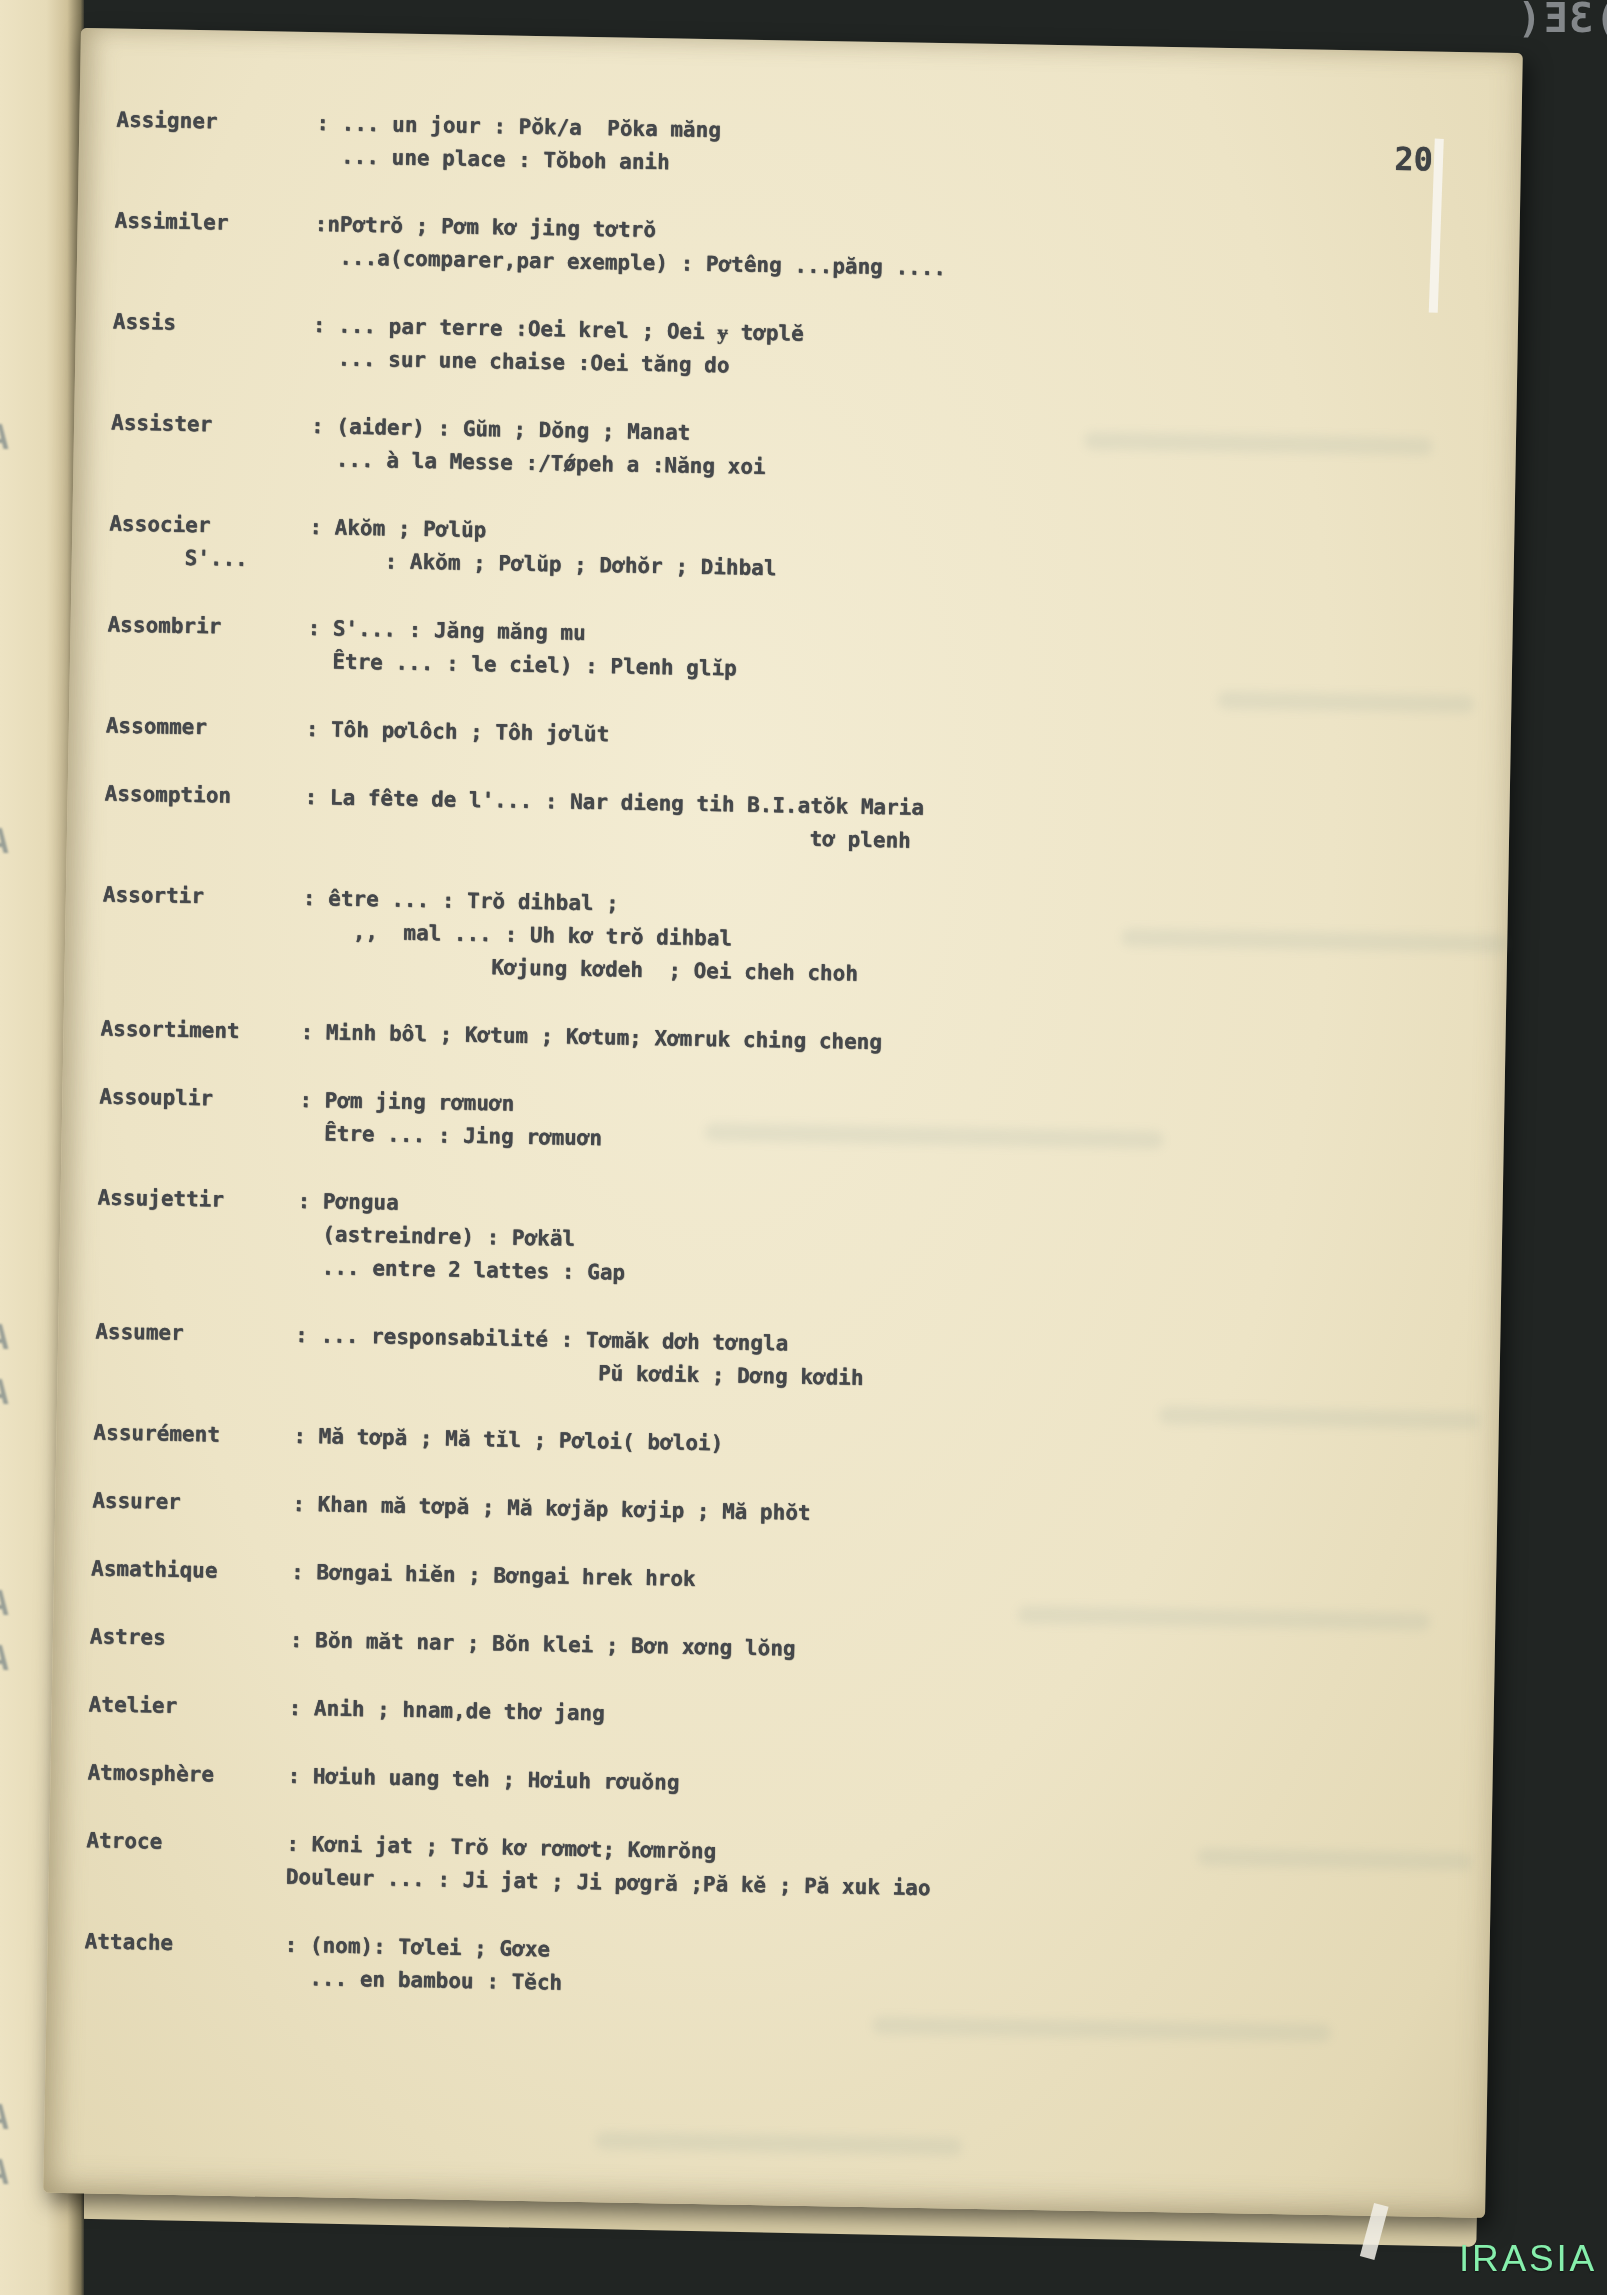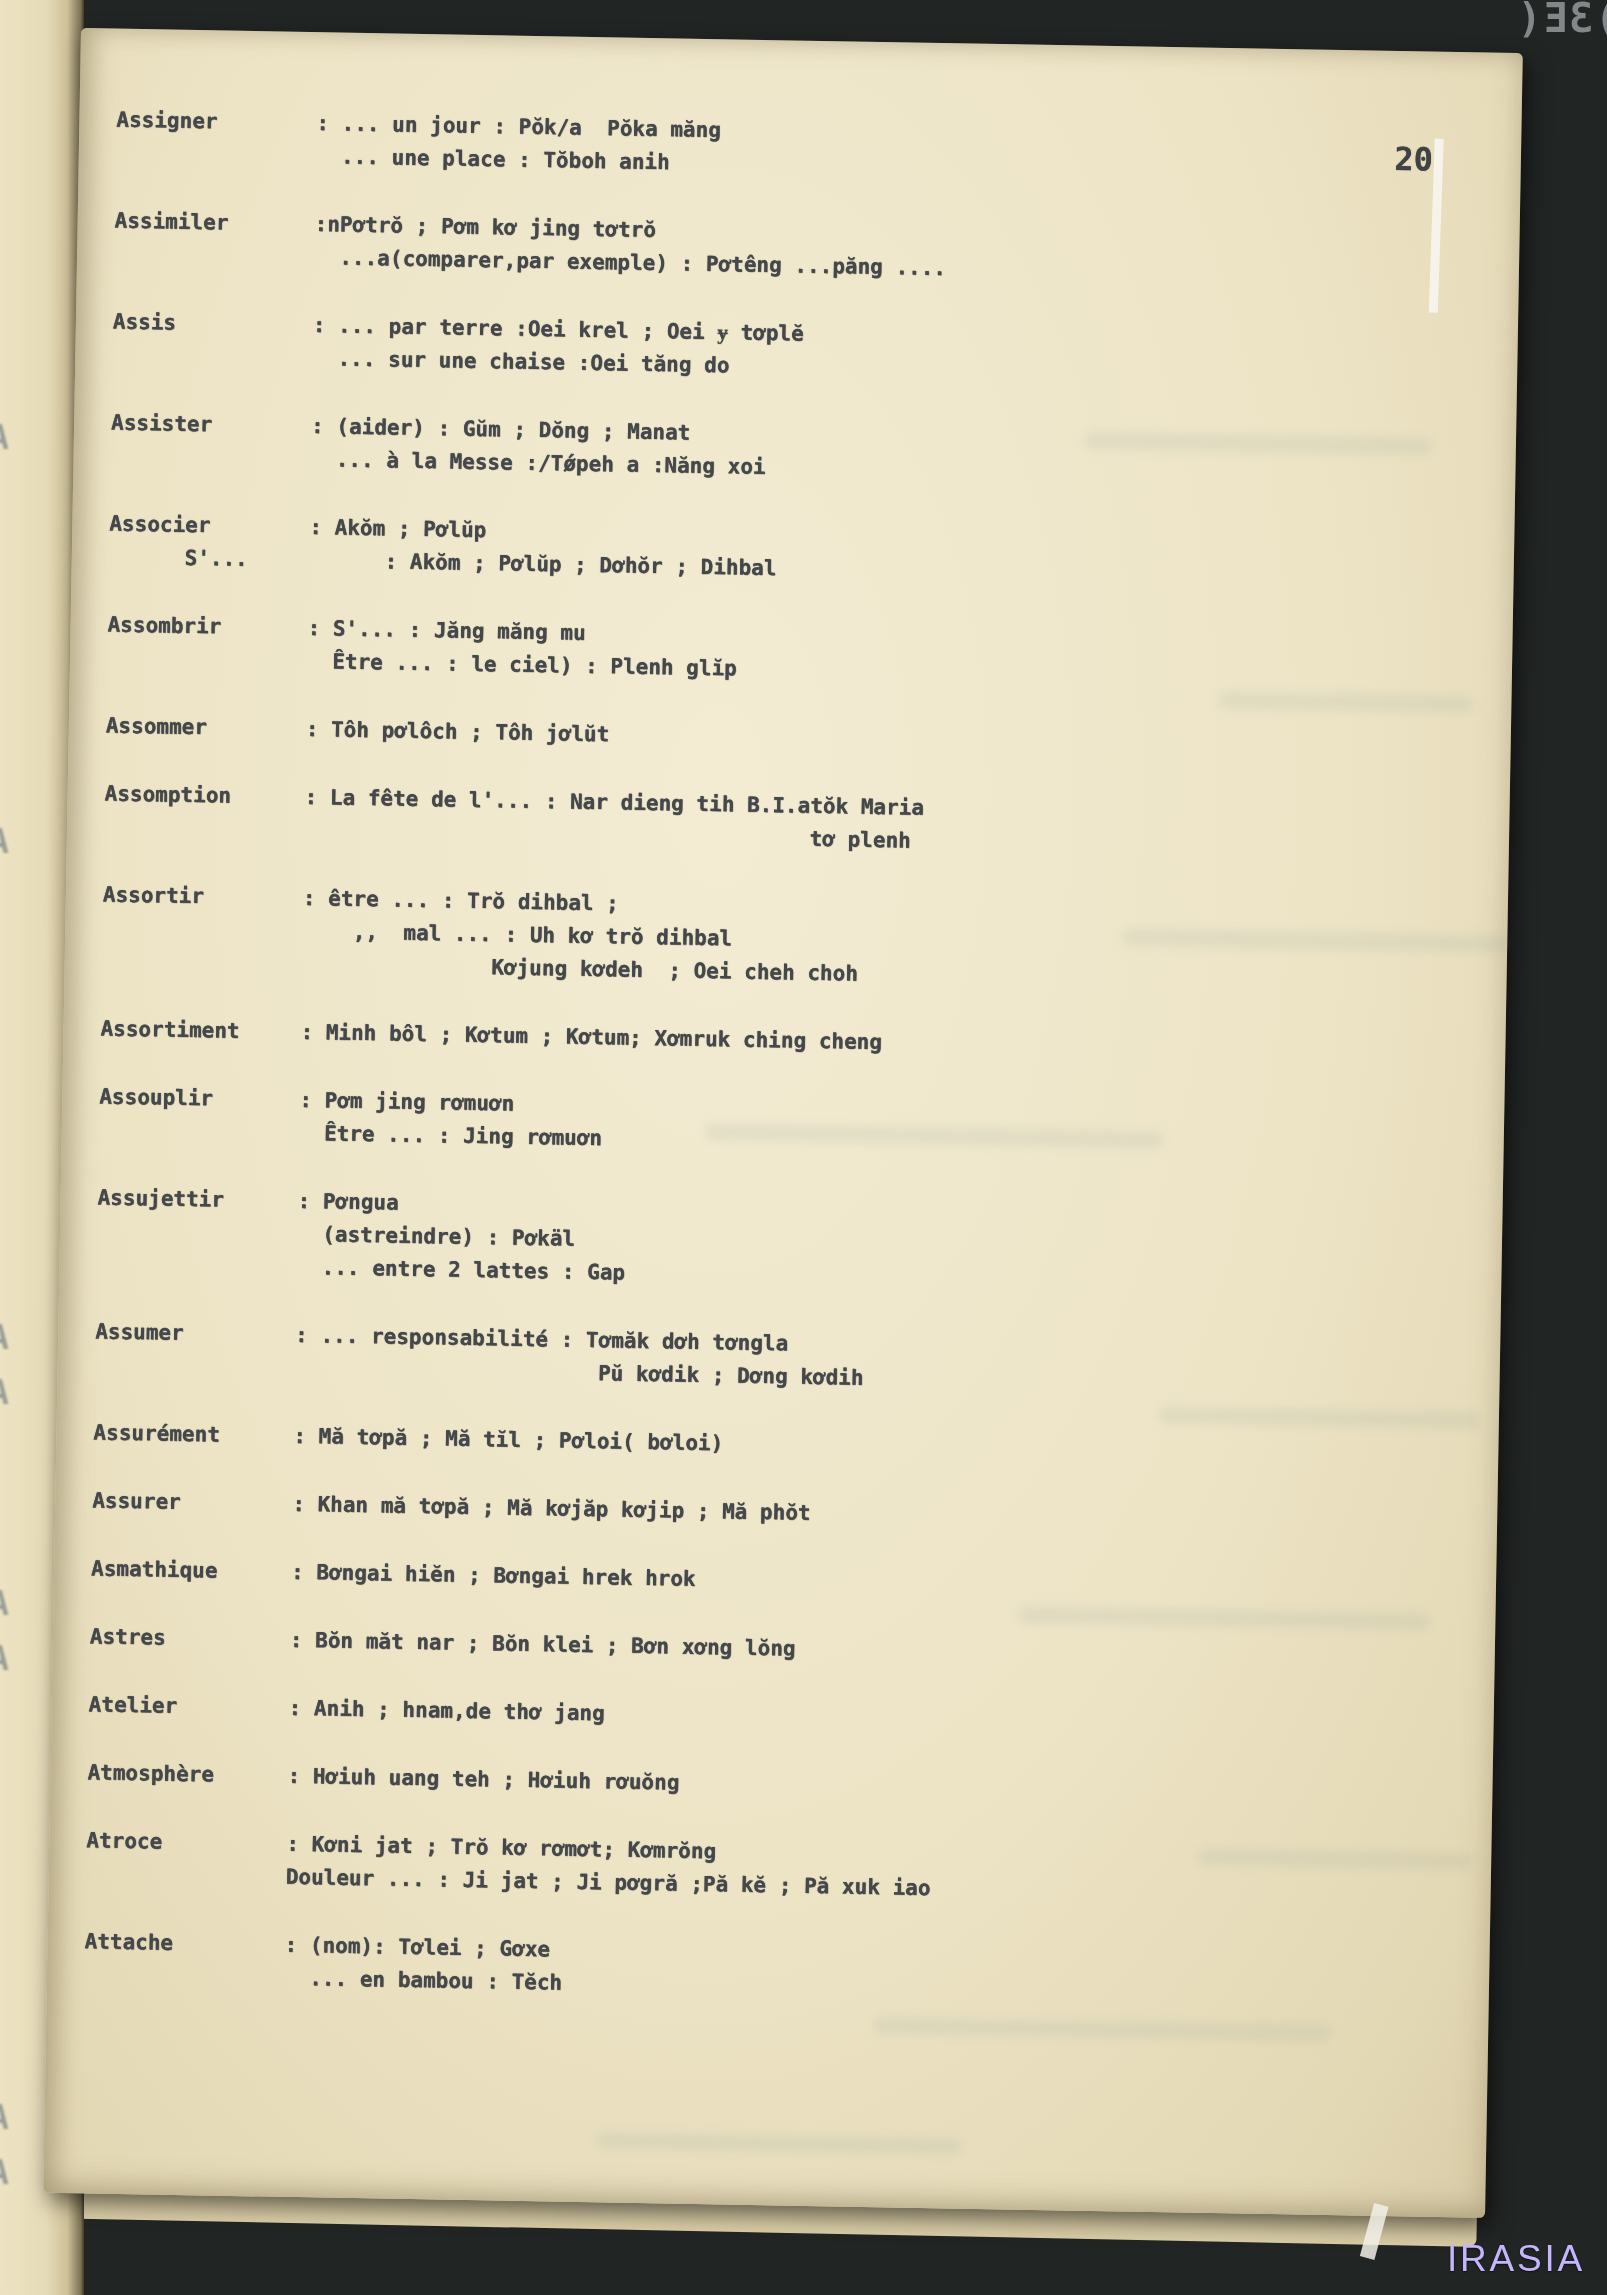--- a/index.html
+++ b/index.html
@@ -13,22 +13,22 @@
   }
   
   .scene{position:absolute;inset:0;}
   .corner-text{
     position:absolute;top:-5.5px;right:-13px;
     color:#83878a;font-size:40px;font-weight:bold;
     letter-spacing:1.8px;
     font-family:"DejaVu Sans Mono", monospace;
   }
   .watermark{
-    position:absolute;right:23px;bottom:16.5px;
-    color:#c4b5fd;font-size:37px;letter-spacing:2.8px;
+    position:absolute;right:11px;bottom:16.5px;
+    color:#86efac;font-size:37px;letter-spacing:2.8px;
     font-family:"Liberation Sans", sans-serif;
     text-shadow:0 0.9px 1.8px rgba(0,0,0,.6);
   }
   
   .edge-strip{
     position:absolute;left:0;top:0;width:84px;height:2296px;
     background:linear-gradient(90deg,#ede3c3 0%,#e6dbb8 55%,#cfc199 80%,#7c7355 96%,#3a3a30 100%);
   }
   .edge-letter{
     position:absolute;left:-11px;

